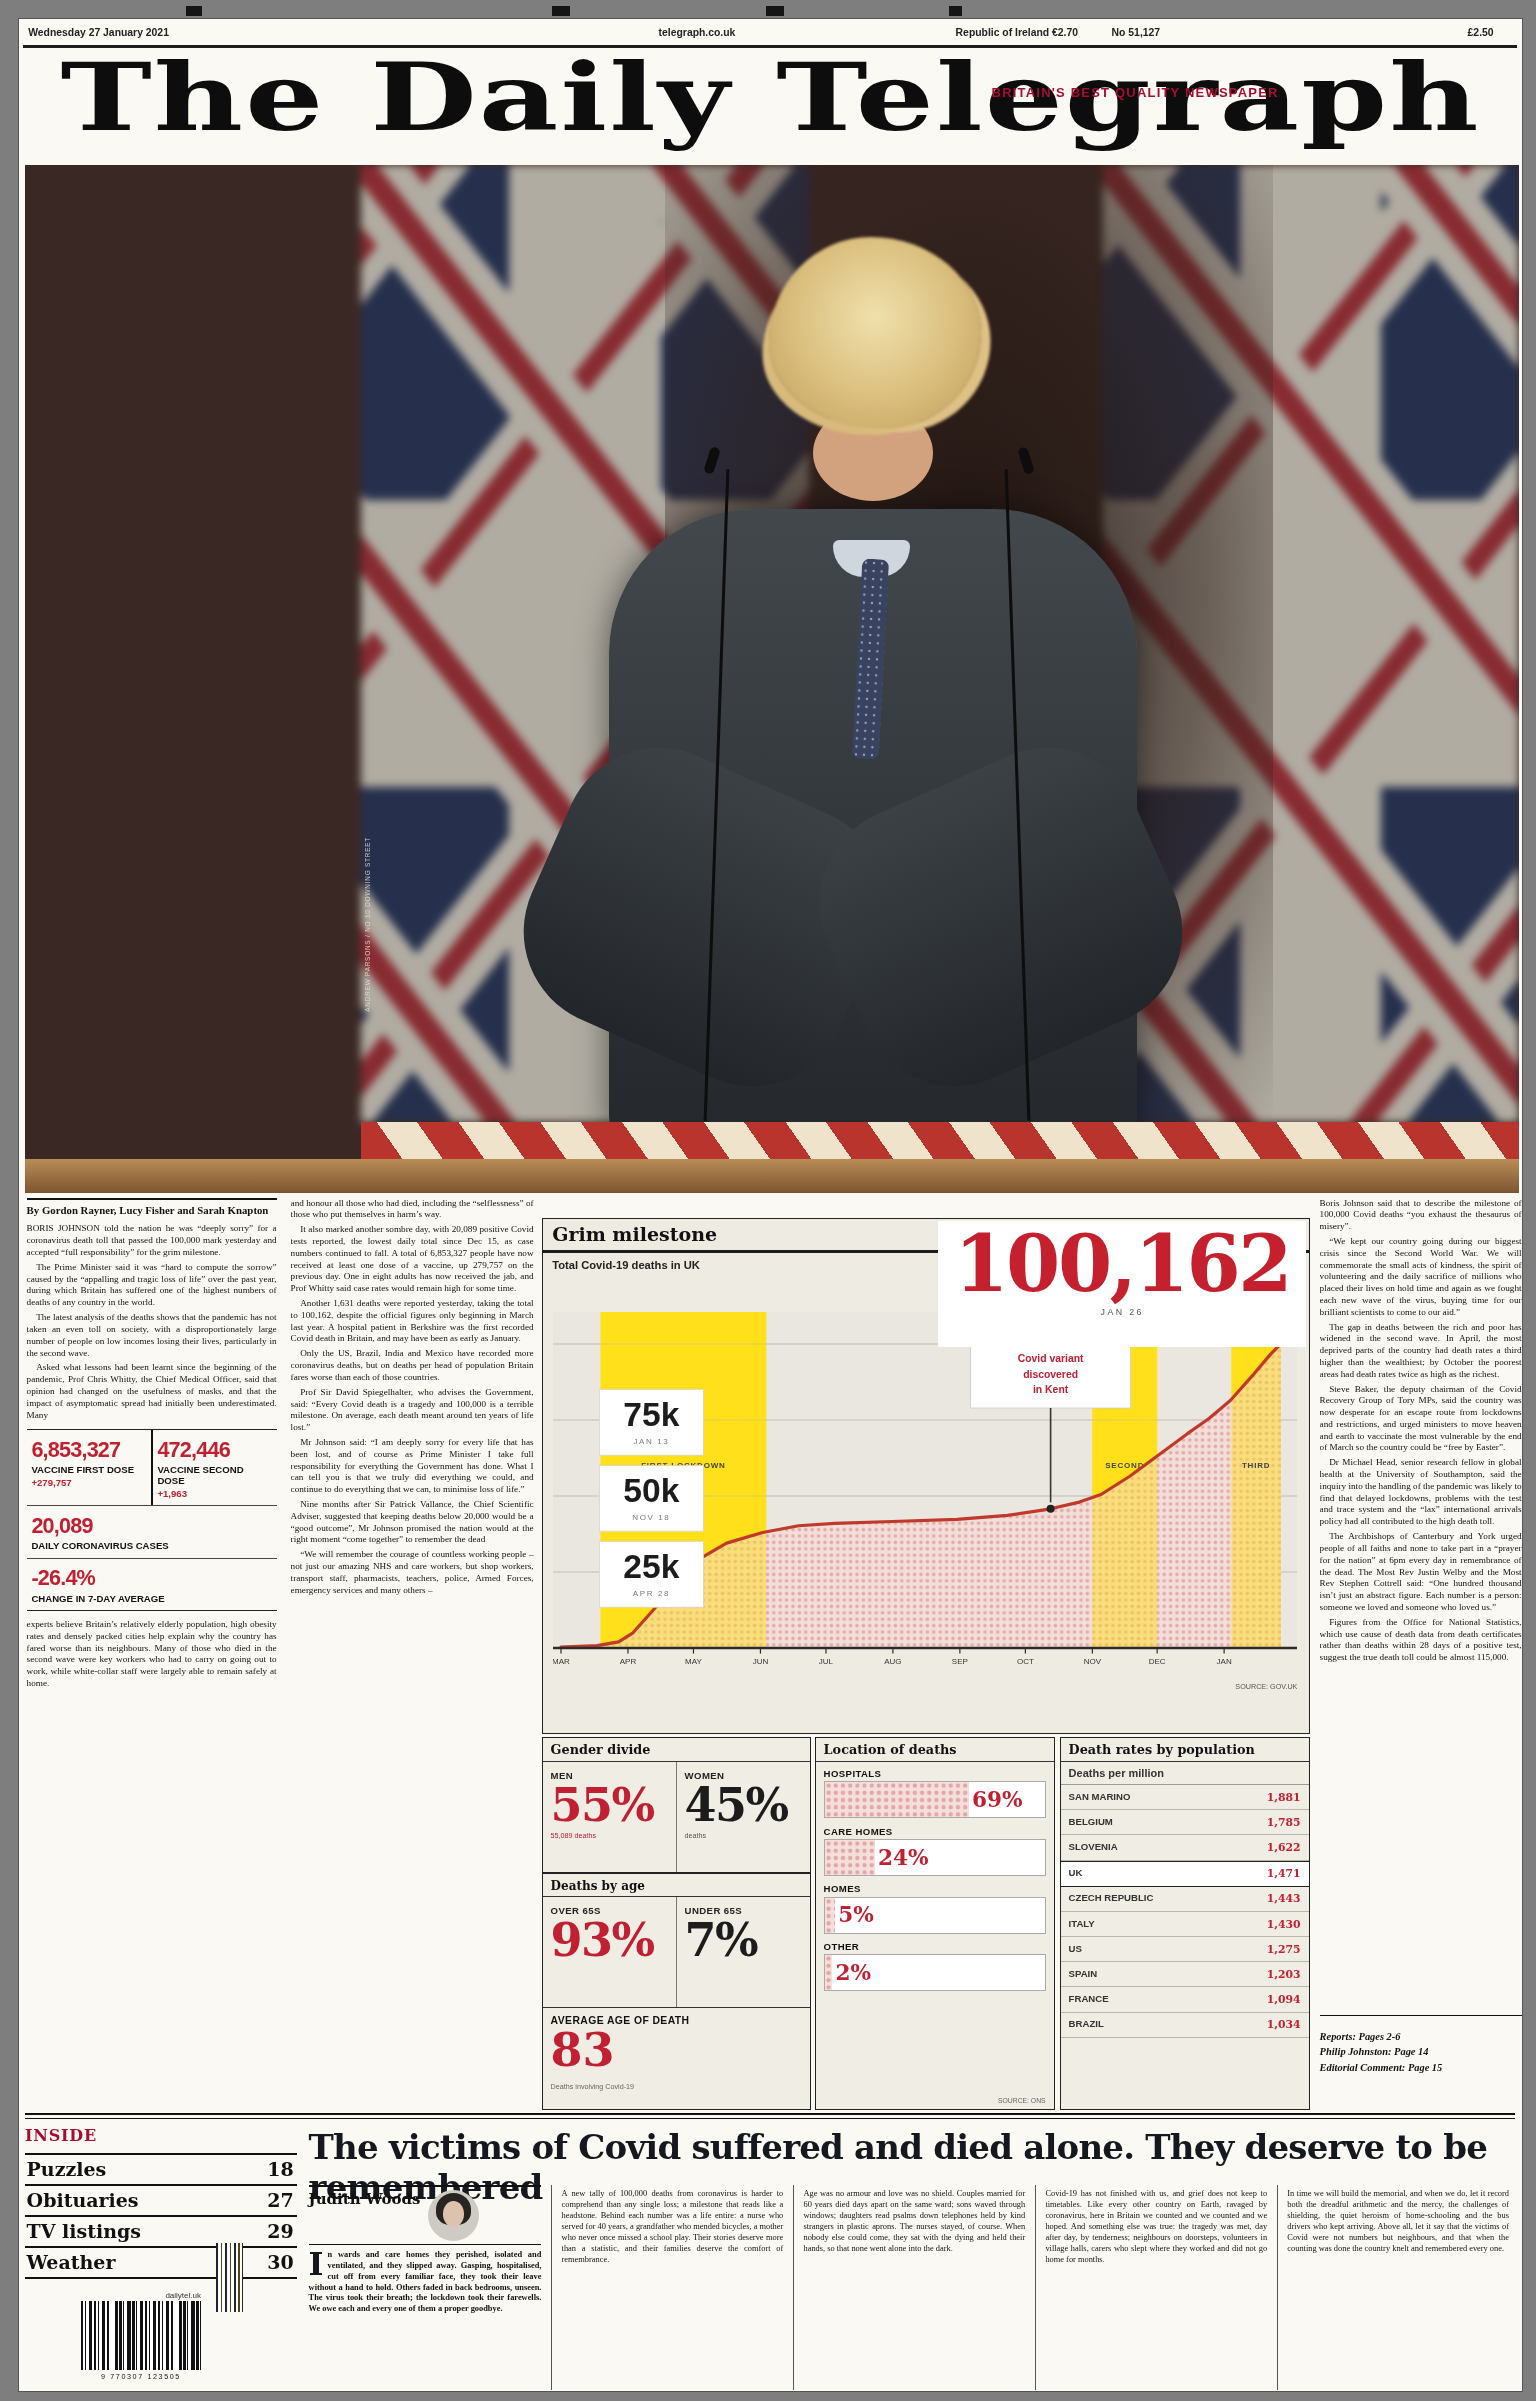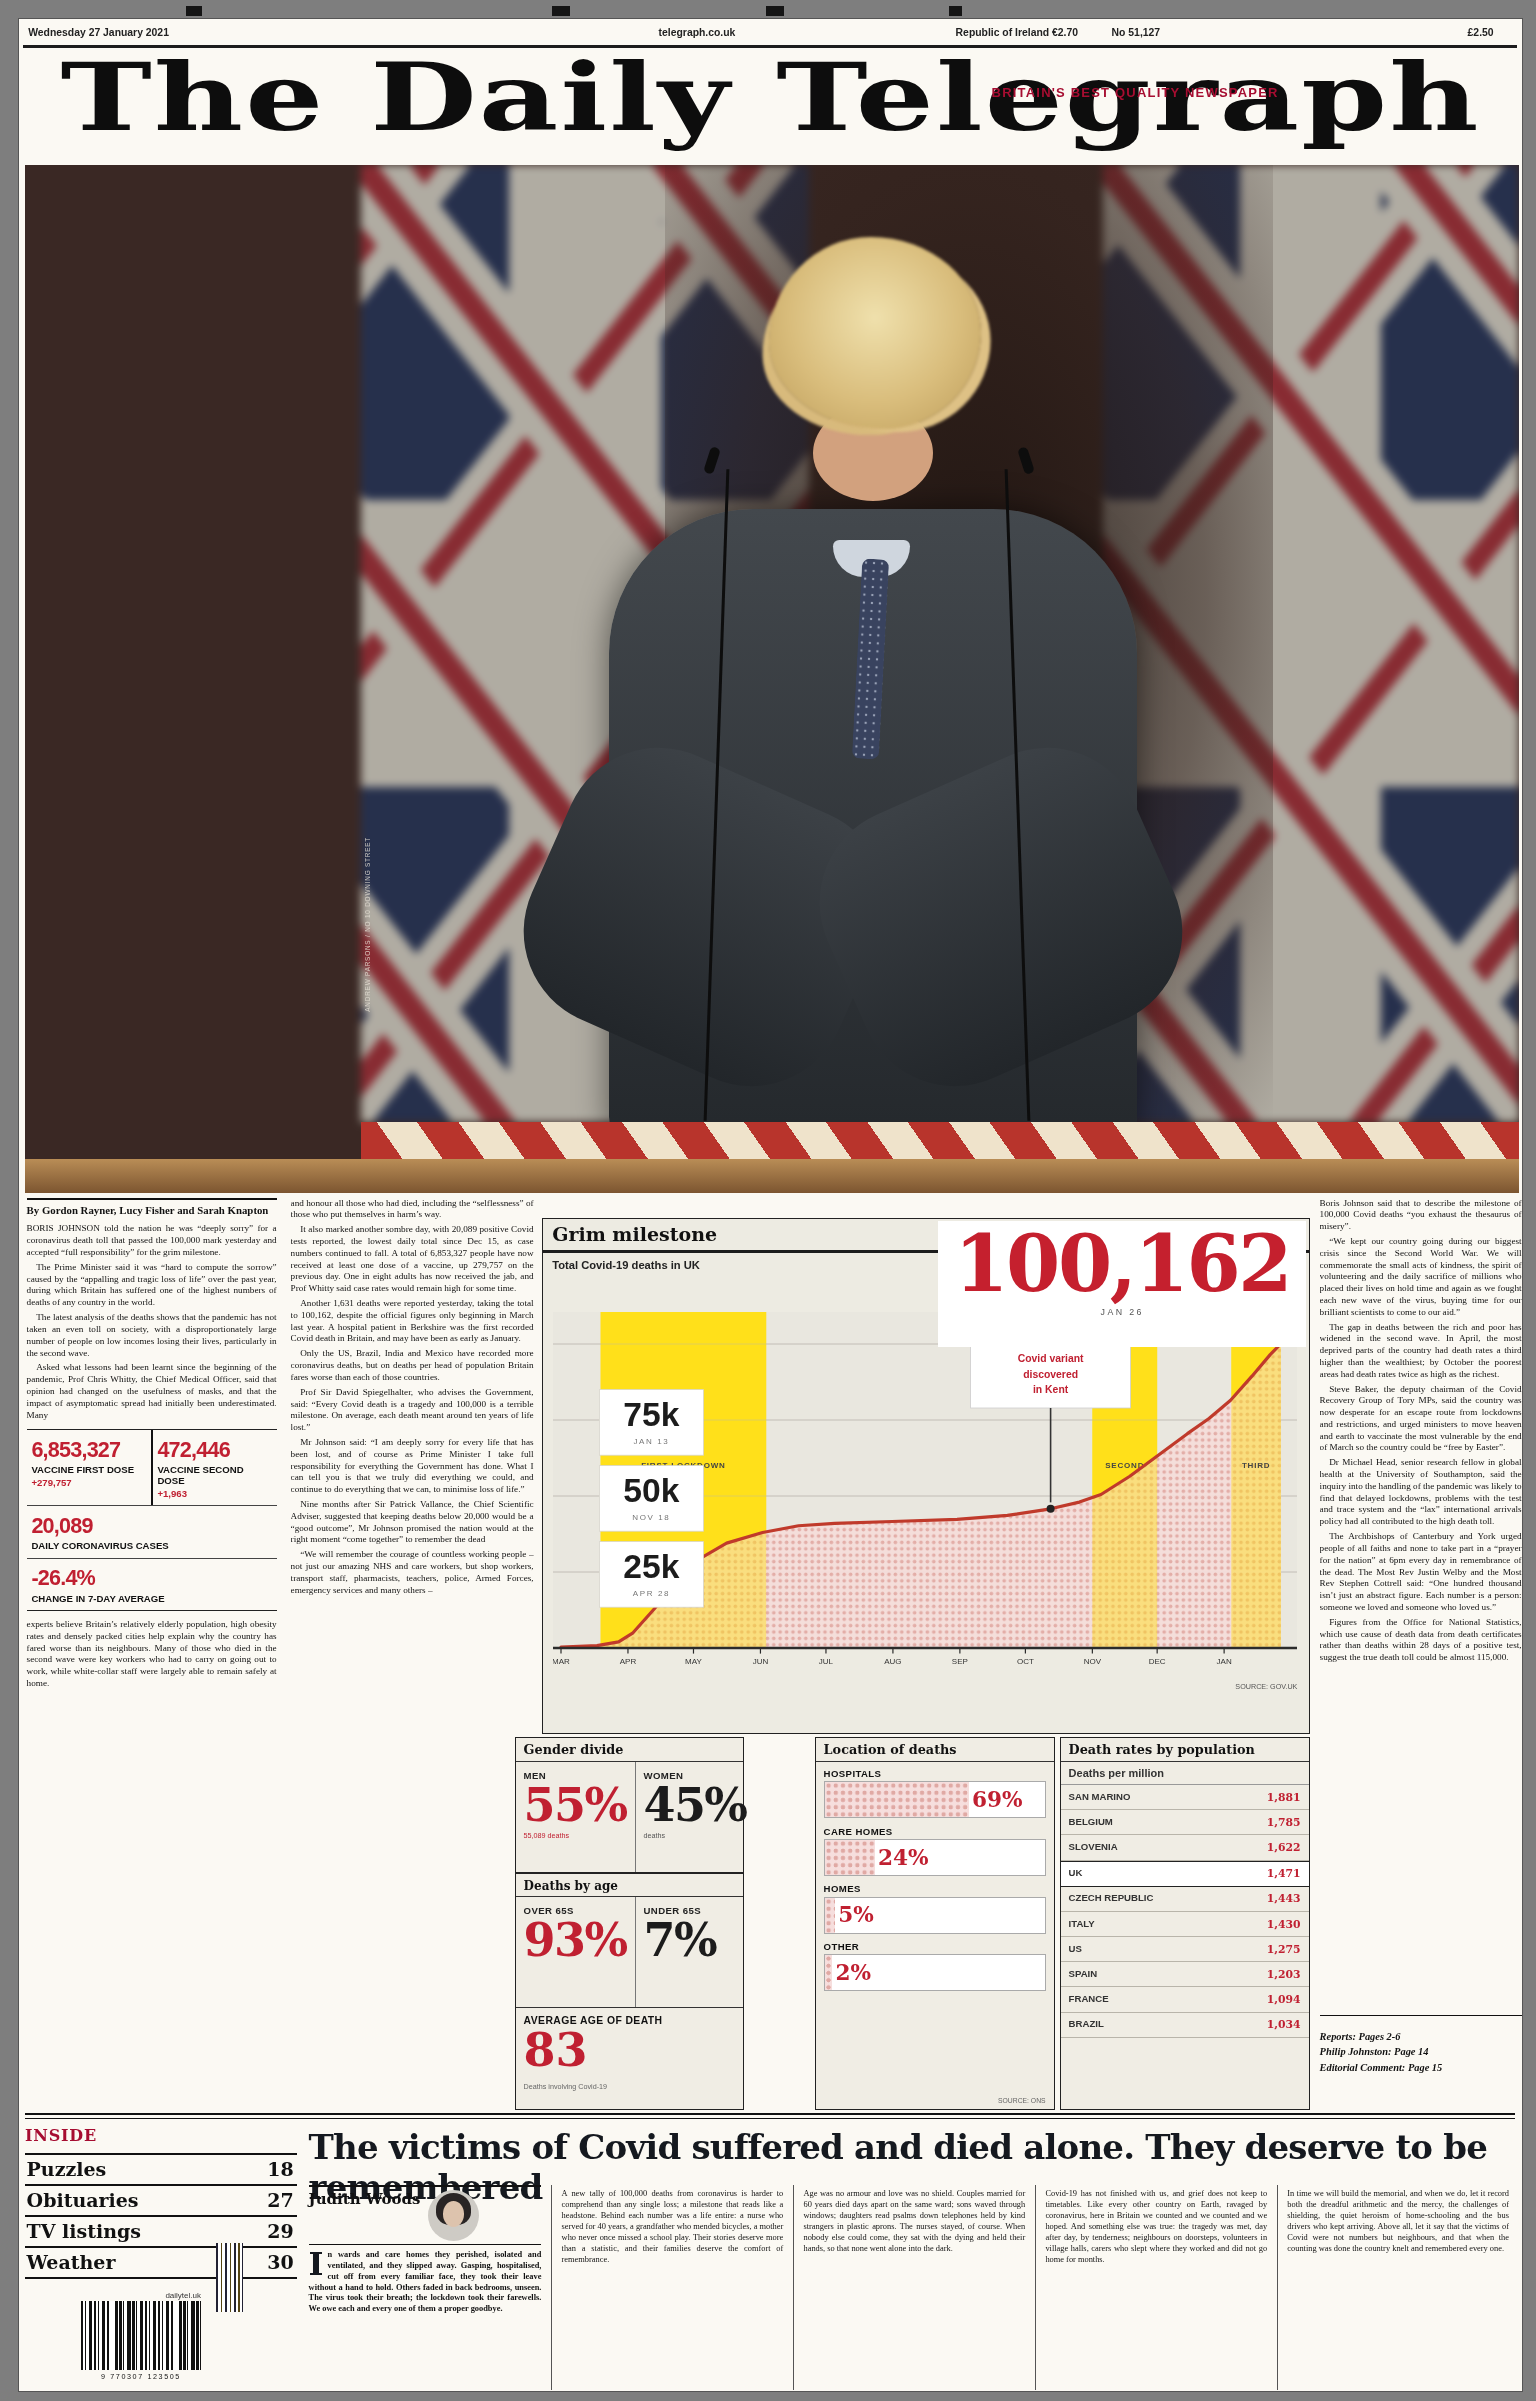--- a/index.html
+++ b/index.html
@@ -96,21 +96,21 @@
   .c-src{position:absolute;right:11.2px;top:463px;font-family:"Liberation Sans",sans-serif;font-size:7.2px;color:#555;}
   .bignum{position:absolute;right:2.4px;top:2.4px;width:368px;height:126px;background:#fff;text-align:center;}
   .bignum-val{font-family:"DejaVu Serif",serif;font-weight:700;font-size:78px;line-height:1.1;color:#c5202e;letter-spacing:-2.4px;}
   .bignum-date{font-family:"Liberation Sans",sans-serif;font-size:8.8px;color:#555;letter-spacing:2.4px;}
 
   
   .panel{position:absolute;top:1718px;height:373px;background:#f0ede4;border:1.6px solid #222;box-sizing:border-box;
          font-family:"Liberation Sans",sans-serif;}
   .p-title{font-family:"DejaVu Serif",serif;font-weight:700;font-size:12.8px;padding:4.8px 8px 4px 8px;
            border-bottom:0.8px solid #333;}
-  .panel.gender{left:496px;width:229px;}
+  .panel.gender{left:523px;width:269px;}
   .panel.location{left:796px;width:240px;}
   .panel.rates{left:1041px;width:250px;}
   .g-grid{display:flex;border-bottom:2.4px solid #222;}
   .g-cell{flex:1;padding:8px;min-height:94px;}
   .g-cell+.g-cell{border-left:0.8px solid #777;}
   .g-lab{font-size:9.6px;font-weight:bold;color:#222;letter-spacing:0.4px;}
   .g-val{font-family:"DejaVu Serif",serif;font-weight:700;font-size:46px;line-height:1.05;letter-spacing:-1.6px;}
   .g-val.red{color:#c02031;} .g-val.dark{color:#1c1c1c;}
   .g-note{font-size:7.2px;margin-top:1.6px;}
   .g-note.red{color:#c02031;} .g-note.gray{color:#555;}

